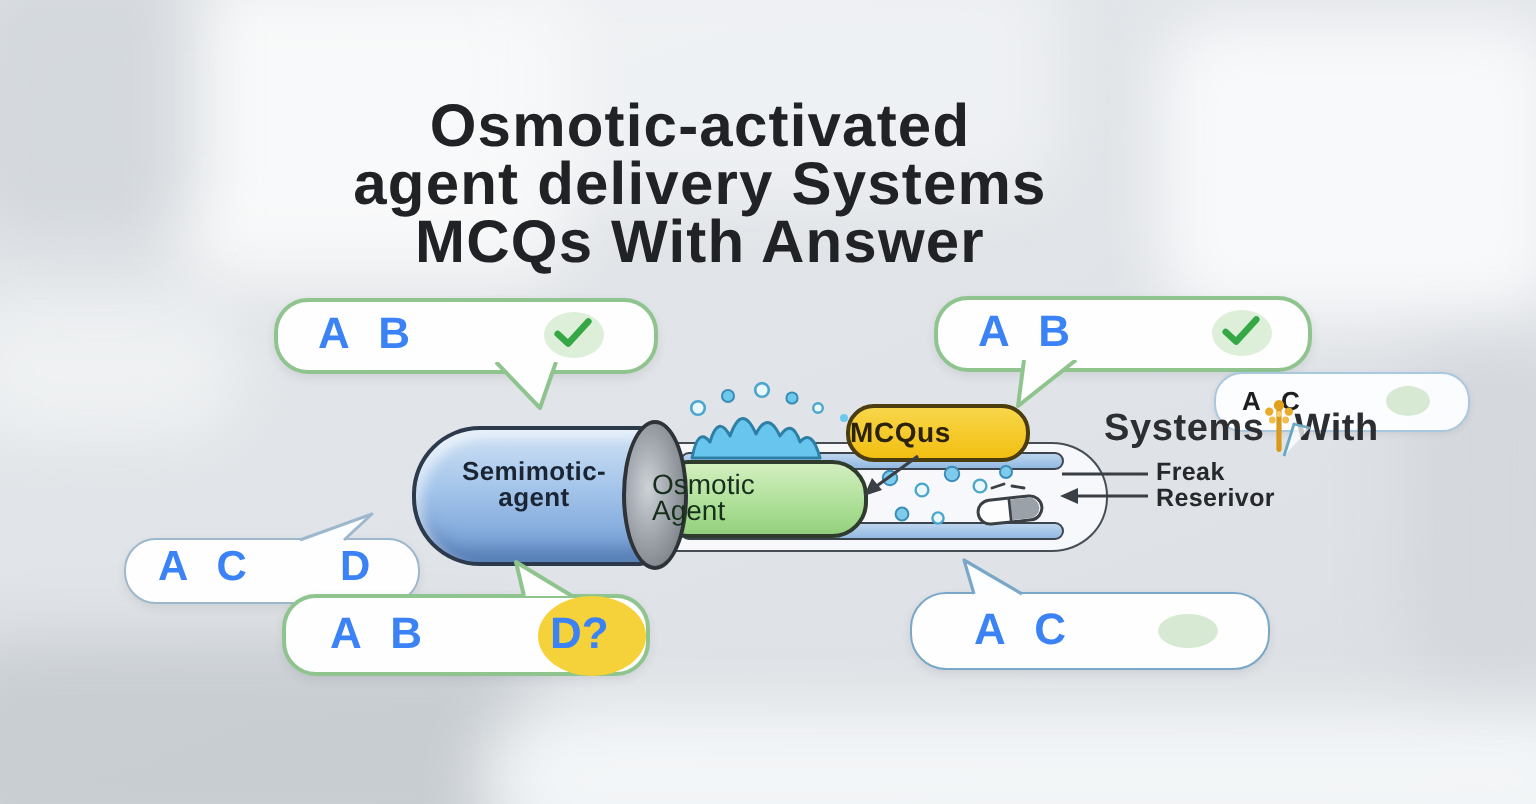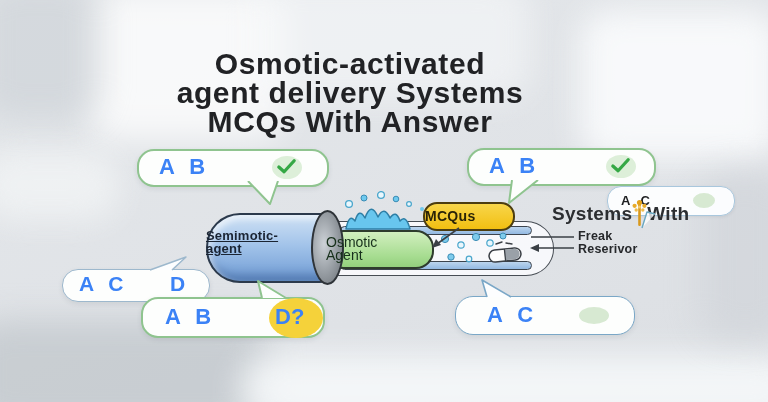--- a/index.html
+++ b/index.html
@@ -30,22 +30,22 @@
   .checkwrap{position:absolute;width:30px;height:25px;}
   .checkbg{position:absolute;left:0;top:1px;width:30px;height:23px;border-radius:50%;background:#ddefd9;}
   .checkwrap svg{position:absolute;left:3px;top:0px;}
   .fadedot{position:absolute;border-radius:50%;background:#d7e9d2;}
 
   
   .cap{position:absolute;left:206px;top:213px;width:122px;height:66px;
     border:2px solid #2c3a4c;border-radius:34px 12px 12px 34px/34px 16px 16px 34px;
     background:linear-gradient(180deg,#cfe1f4 0%,#a3c4ea 45%,#6f9bd4 100%);
     box-shadow:inset 3px 4px 6px rgba(255,255,255,.6),inset -4px -7px 9px rgba(43,77,128,.38);z-index:3;}
-  .cap-label{position:absolute;left:206px;top:229px;width:122px;text-align:left;
-    font-weight:700;font-size:13px;line-height:13px;color:#1a2433;z-index:4;letter-spacing:.2px;text-decoration:underline;}
+  .cap-label{position:absolute;left:206px;top:229px;width:122px;text-align:center;
+    font-weight:700;font-size:13px;line-height:13px;color:#1a2433;z-index:4;letter-spacing:.2px;}
   .body-shell{position:absolute;left:330px;top:221px;width:222px;height:53px;
     border:1.5px solid #474d54;border-radius:6px 28px 28px 6px/6px 27px 27px 6px;
     background:rgba(252,253,255,.82);z-index:2;}
   .bar{position:absolute;width:190px;height:7px;border:1.5px solid #3c444e;border-radius:5px;
     background:linear-gradient(180deg,#bcd5ee,#93b9e2);z-index:3;}
   .bar-top{left:340px;top:226px;} .bar-bot{left:340px;top:261px;}
   .ring{position:absolute;left:311px;top:210px;width:29px;height:71px;border-radius:50%;
     border:2px solid #2e3338;z-index:5;
     background:radial-gradient(ellipse at 38% 45%,#cdd2d7 0%,#9aa0a6 50%,#696f75 100%);}
   .pill{position:absolute;left:326px;top:230px;width:104px;height:35px;

